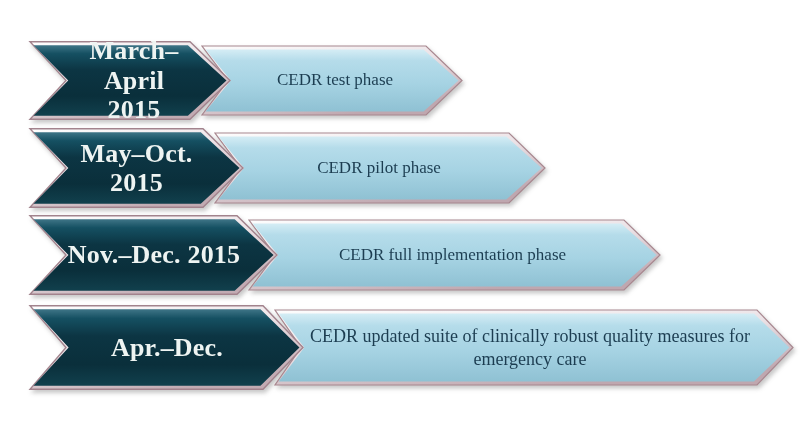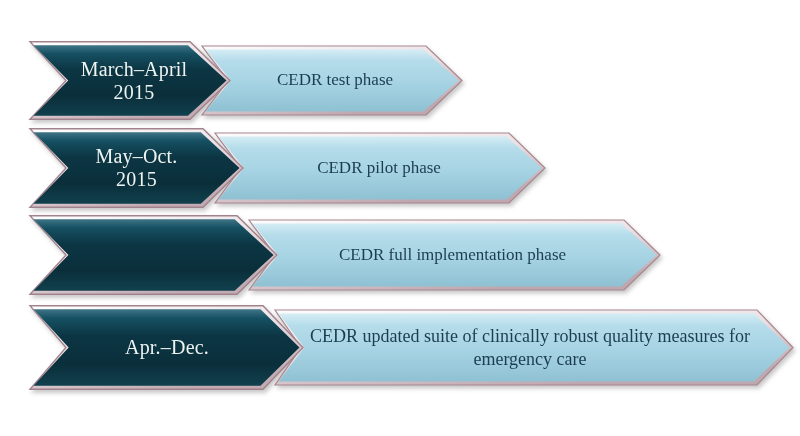--- a/index.html
+++ b/index.html
@@ -6,21 +6,21 @@
   body{width:800px;height:436px;overflow:hidden;}
   .canvas{position:relative;width:800px;height:436px;font-family:"Liberation Serif","DejaVu Serif",serif;background:#ffffff;}
   .row{position:absolute;left:0;width:800px;}
   .shapes{position:absolute;top:0;left:28px;overflow:visible;filter:drop-shadow(2px 3px 2px rgba(110,110,110,0.38));}
   .outerD{fill:url(#gBevelD);stroke:#a2838d;stroke-width:1.4;}
   .outerL{fill:url(#gBevelL);stroke:#a8878f;stroke-width:1.2;}
   .innerD{fill:url(#gDark);}
   .innerL{fill:url(#gLight);}
   .inner{transform-box:fill-box;transform-origin:center;}
   .date{position:absolute;top:0;bottom:0;display:flex;flex-direction:column;justify-content:center;text-align:center;color:#eef4f2;}
-  .date-line{font-size:20px;line-height:1.13;letter-spacing:0.2px;}
+  .date-line{font-size:26px;line-height:1.13;letter-spacing:0.2px;font-weight:bold;}
   .label{position:absolute;top:0;bottom:0;display:flex;align-items:center;justify-content:center;text-align:center;color:#1c3d51;font-size:17px;line-height:1.2;}
   .row-4 .label{font-size:18px;line-height:1.25;}
 </style>
 </head>
 <body>
 
 <svg width="0" height="0" style="position:absolute" aria-hidden="true">
   <defs>
     <linearGradient id="gDark" x1="0" y1="0" x2="0" y2="1">
       <stop offset="0%" stop-color="#3f7587"></stop>
@@ -82,20 +82,24 @@
     </div>
   </div>
 
   <div class="row row-3" style="top:215px;height:80px;">
     <svg class="shapes" width="638" height="80">
       <polygon class="outerL" points="221,5 596,5 632,40 596,75 221,75 247,40"></polygon>
       <polygon class="innerL inner" style="transform:scale(0.983,0.900)" points="221,5 596,5 632,40 596,75 221,75 247,40"></polygon>
       <polygon class="outerD" points="2,0.75 209,0.75 249,40 209,79.25 2,79.25 38,40"></polygon>
       <polygon class="innerD inner" style="transform:scale(0.972,0.911)" points="2,0.75 209,0.75 249,40 209,79.25 2,79.25 38,40"></polygon>
     </svg>
+    <div class="date" style="left:64px;width:180px;">
+      <div class="date-line">Nov.–Dec. 2015</div>
+      <div class="date-line"></div>
+    </div>
     <div class="label" style="left:277px;width:351px;">
       <span>CEDR full implementation phase</span>
     </div>
   </div>
 
   <div class="row row-4" style="top:305px;height:85px;">
     <svg class="shapes" width="771" height="85">
       <polygon class="outerL" points="247,5 729,5 765,42.5 729,80 247,80 273,42.5"></polygon>
       <polygon class="innerL inner" style="transform:scale(0.986,0.907)" points="247,5 729,5 765,42.5 729,80 247,80 273,42.5"></polygon>
       <polygon class="outerD" points="2,0.75 235,0.75 275,42.5 235,84.25 2,84.25 38,42.5"></polygon>

